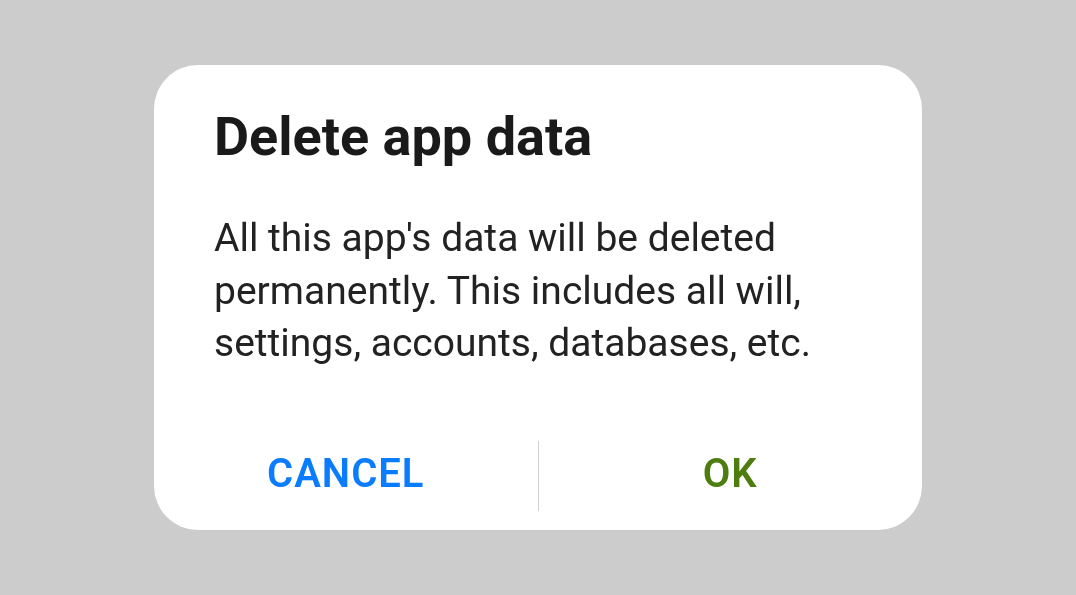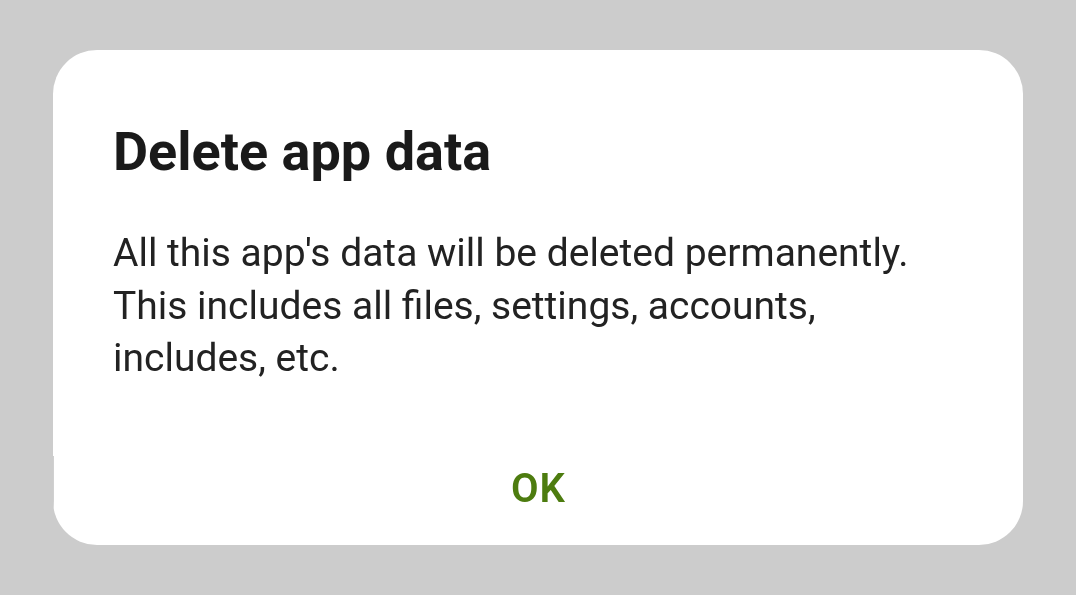--- a/index.html
+++ b/index.html
@@ -10,24 +10,24 @@
     body {
       width: 1076px;
       height: 595px;
       background-color: #cccccc;
       display: flex;
       align-items: center;
       justify-content: center;
       font-family: -apple-system, BlinkMacSystemFont, "Segoe UI", Roboto, Helvetica, Arial, sans-serif;
     }
     .dialog {
-      width: 970px;
+      width: 768px;
       background-color: #ffffff;
       border-radius: 44px;
-      padding-top: 70px;
+      padding-top: 40px;
       overflow: hidden;
     }
     .dialog-title {
       font-size: 54px;
       font-weight: 700;
       color: #1a1a1a;
       padding: 0 60px;
       margin-bottom: 44px;
     }
     .dialog-message {
@@ -69,18 +69,19 @@
       background-color: #d0d0d0;
       align-self: center;
       margin-bottom: 8px;
     }
   </style>
 </head>
 <body>
 
 <div class="dialog">
   <h1 class="dialog-title">Delete app data</h1>
-  <p class="dialog-message">All this app's data will be deleted permanently. This includes all files, settings, accounts, includes, etc.</p>
+  <p class="dialog-message">All this app's data will be deleted permanently. This includes all will, settings, accounts, databases, etc.</p>
   <div class="dialog-actions">
+    <button class="dialog-button cancel-button">CANCEL</button>
     <div class="divider"></div>
     <button class="dialog-button ok-button">OK</button>
   </div>
 </div>
 
 </body></html>

